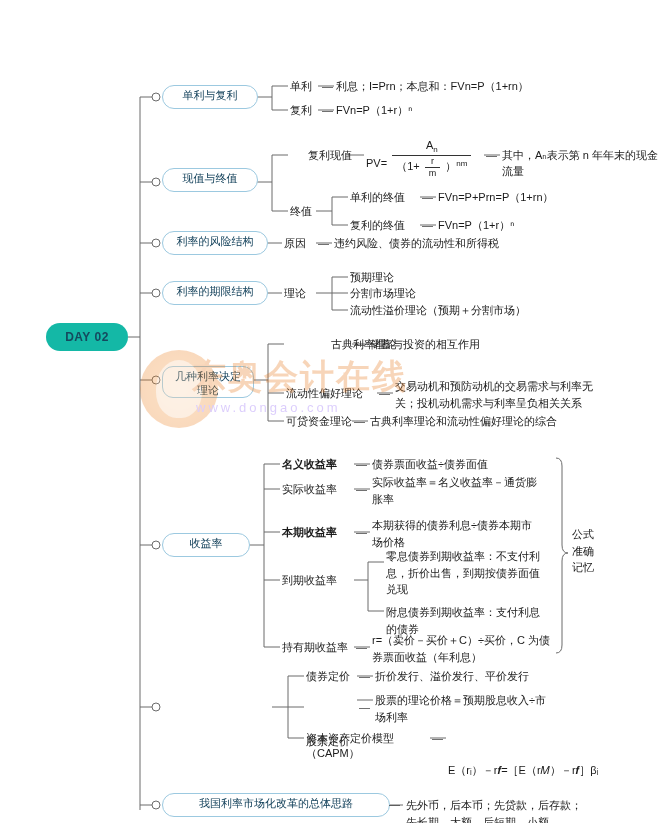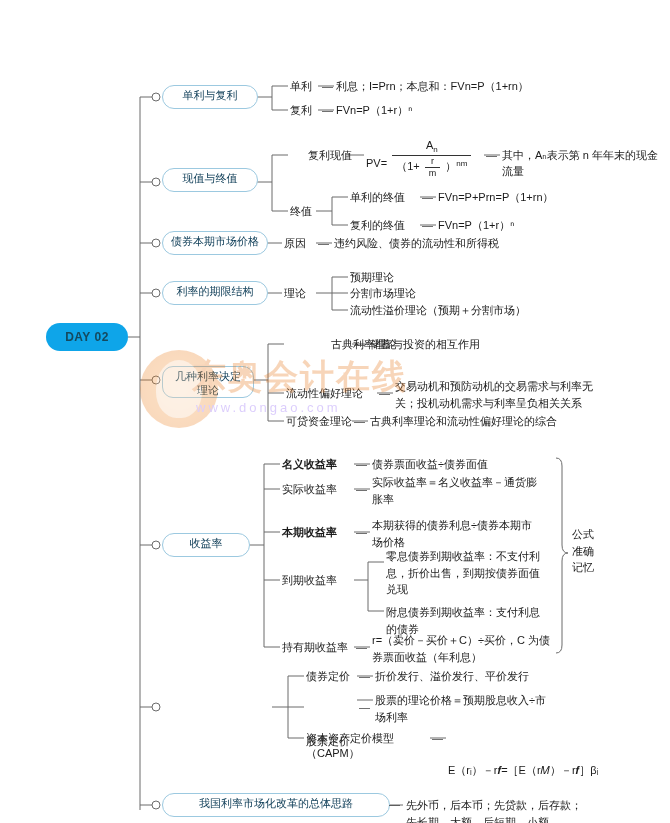--- a/index.html
+++ b/index.html
@@ -13,21 +13,21 @@
     overflow:hidden;
   }
   #canvas{position:absolute;left:0;top:0;width:670px;height:823px;}
   svg.lines{position:absolute;left:0;top:0;width:670px;height:823px;pointer-events:none;}
 
   .node{position:absolute;box-sizing:border-box;}
 
   
   .root{
     left:46px;top:323px;width:82px;height:28px;
-    background:#0ea5e9;border-radius:14px;
+    background:#14b8a6;border-radius:14px;
     display:flex;align-items:center;justify-content:center;
     font-weight:bold;font-size:12px;color:#15495e;letter-spacing:.5px;
   }
 
   
   .l1{
     border:1px solid #9cc9e0;border-radius:12px;background:#ffffff;
     display:flex;align-items:flex-start;justify-content:center;
     padding:3px 8px;font-size:11px;color:#12405a;line-height:1.25;
     text-align:center;
@@ -187,21 +187,21 @@
 
   <div class="node l1" style="left:162px;top:85px;width:96px;height:24px;">
     <span>单利与复利</span>
   </div>
 
   <div class="node l1" style="left:162px;top:168px;width:96px;height:24px;">
     <span>现值与终值</span>
   </div>
 
   <div class="node l1" style="left:162px;top:231px;width:106px;height:24px;">
-    <span>债券本期市场价格</span>
+    <span>利率的风险结构</span>
   </div>
 
   <div class="node l1" style="left:162px;top:281px;width:106px;height:24px;">
     <span>利率的期限结构</span>
   </div>
 
   <div class="node l1" style="left:162px;top:366px;width:92px;height:32px;border-radius:11px;">
     <span>几种利率决定理论</span>
   </div>
 

